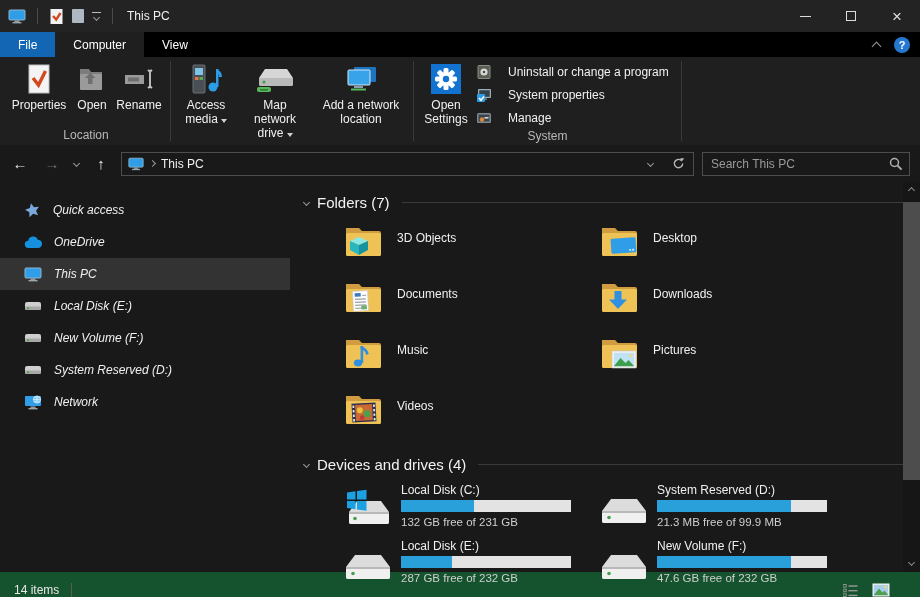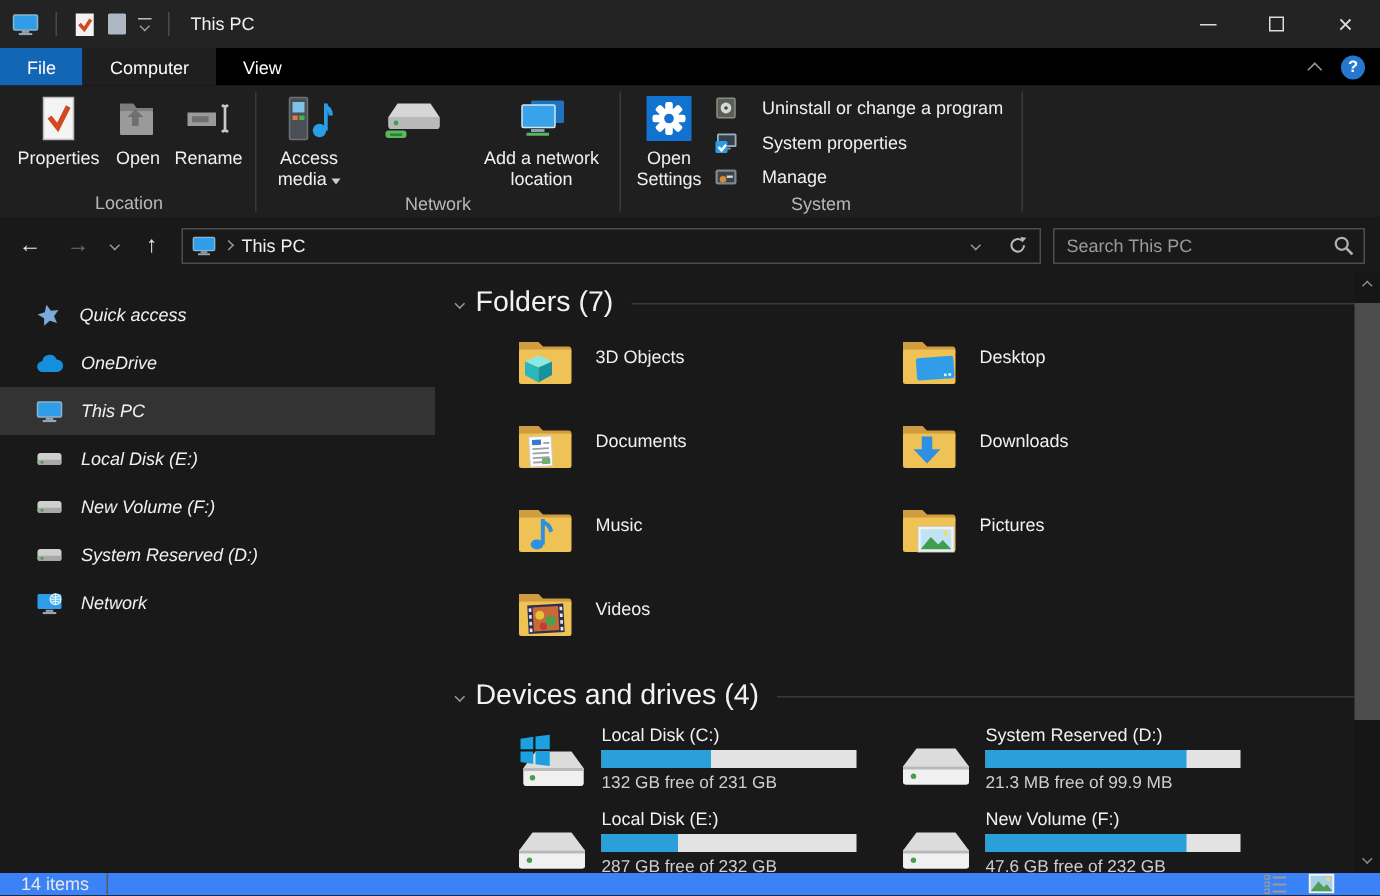--- a/index.html
+++ b/index.html
@@ -56,41 +56,41 @@
   .searchbox input { flex:1; background:transparent; border:none; outline:none; color:#cfcfcf; font-family:"Liberation Sans", sans-serif; font-size:12px; }
   .searchbox input::placeholder { color:#9a9a9a; }
 
   
   .main { flex:1; display:flex; min-height:0; }
   .sidebar { width:290px; flex:0 0 auto; padding-top:12px;font-style:italic; }
   .side-item { height:32px; display:flex; align-items:center; gap:12px; padding-left:24px; color:#f0f0f0; }
   .side-item.selected { background:#333333; }
   .content { flex:1; position:relative; padding:8px 17px 0 10px; min-width:0; }
   .sect-head { display:flex; align-items:center; gap:8px; height:24px; padding-left:4px; }
-  .sect-title { font-size:19px; color:#f2f2f2; white-space:nowrap; }
+  .sect-title { font-size:15px; color:#f2f2f2; white-space:nowrap; }
   .sect-line { flex:1; height:1px; background:#3a3a3a; margin-left:4px; }
   .grid { display:grid; grid-template-columns:256px 256px; grid-auto-rows:56px; margin:6px 0 8px 45px; }
   .tile { display:flex; gap:12px; align-items:flex-start; width:240px; padding-top:2px; }
   .tlabel { margin-top:9px; color:#f0f0f0; }
   .dtile { display:flex; gap:10px; width:246px; }
   .dtile svg { margin-top:7px; flex:0 0 auto; }
   .dinfo { width:170px; padding-top:1px; }
   .dname { height:16px; color:#f0f0f0; white-space:nowrap; }
   .dbar { height:12px; background:#e3e3e3; margin:1px 0 4px; }
   .dfill { height:100%; background:#2aa0da; }
   .dfree { font-size:11.5px; color:#cfcfcf; white-space:nowrap; }
 
   
   .scrollbar { position:absolute; top:0; right:0; bottom:0; width:17px; background:#161616; display:flex; flex-direction:column; align-items:center; }
   .sb-arrow { height:17px; width:17px; display:flex; align-items:center; justify-content:center; flex:0 0 auto; }
   .sb-track { flex:1; width:17px; position:relative; }
   .sb-thumb { position:absolute; top:3px; left:0; width:17px; height:278px; background:#4d4d4d; }
 
   
-  .statusbar { height:15px; background:#3b82f6; display:flex; align-items:flex-start; padding:0 30px 0 14px; gap:12px; flex:0 0 auto; }
+  .statusbar { height:25px; background:#14532d; display:flex; align-items:flex-end; padding:0 30px 0 14px; gap:12px; flex:0 0 auto; }
   .st-sep { width:1px; height:14px; background:#5a5a5a; }
   .st-right { margin-left:auto; display:flex; align-items:center; gap:14px; }
 </style>
 </head>
 <body>
 
 <div class="window">
 
   <div class="titlebar">
     <div class="qat">
@@ -190,20 +190,21 @@
           <span><span>Access media</span><span class="dd"></span></span>
         </div>
         <div class="rbtn" style="width:76px;">
           <svg width="40" height="32" viewBox="0 0 40 32">
               <path d="M10 6 h22 l6 9 v6 a2 2 0 0 1 -2 2 h-30 a2 2 0 0 1 -2 -2 v-6 z" fill="#d6d6d6"></path>
               <path d="M4 15 h34 v6 a2 2 0 0 1 -2 2 h-30 a2 2 0 0 1 -2 -2 z" fill="#b9b9b9"></path>
               <circle cx="9" cy="19" r="1.6" fill="#43a047"></circle>
               <rect x="2" y="24" width="14" height="5" rx="2" fill="#58b85c"></rect>
               <rect x="5" y="26" width="8" height="1.6" fill="#2e7d32"></rect>
             </svg>
+          <span><span>Map network drive</span><span class="dd"></span></span>
         </div>
         <div class="rbtn" style="width:92px;">
           <svg width="38" height="32" viewBox="0 0 38 32">
               <rect x="12" y="4" width="22" height="15" rx="1" fill="#1f74c0"></rect>
               <rect x="6" y="7" width="22" height="15" rx="1" fill="#38a3e8" stroke="#cfe8f8" stroke-width="1"></rect>
               <rect x="12" y="23" width="9" height="2" fill="#8aa0ae"></rect>
               <rect x="9" y="25.5" width="15" height="2" fill="#58b85c"></rect>
             </svg>
           <span>Add a network location</span>
         </div>

